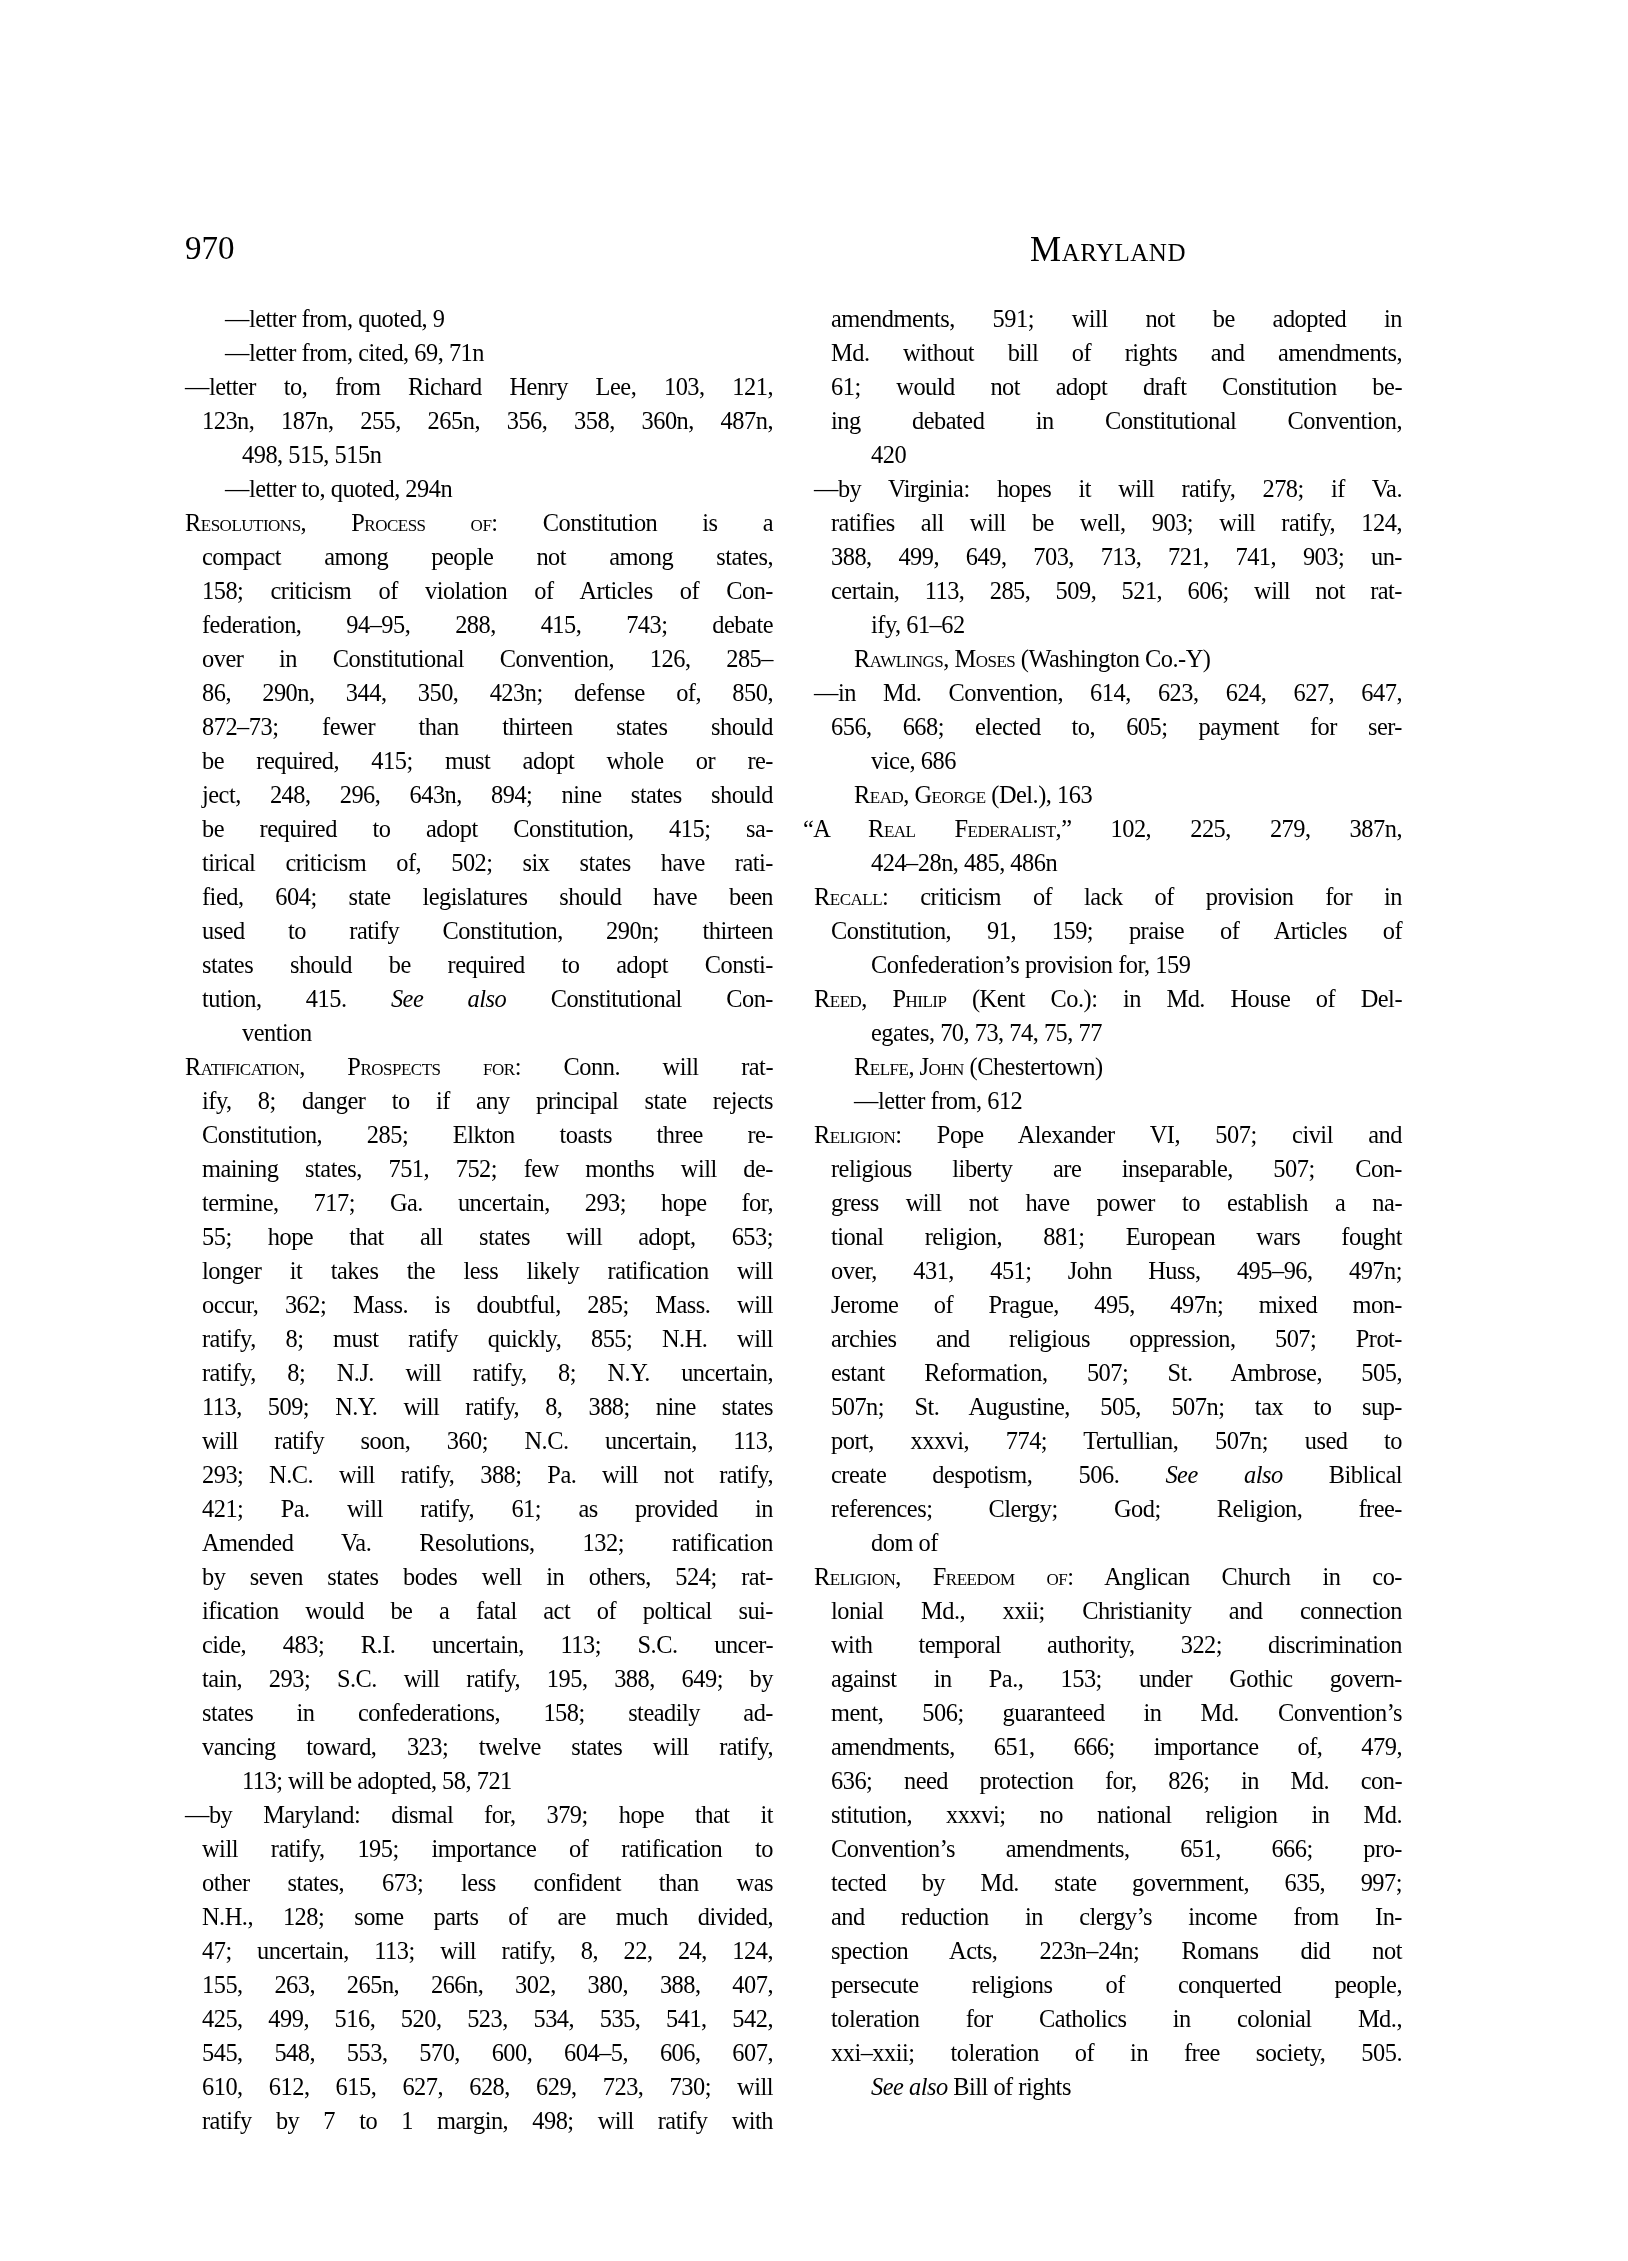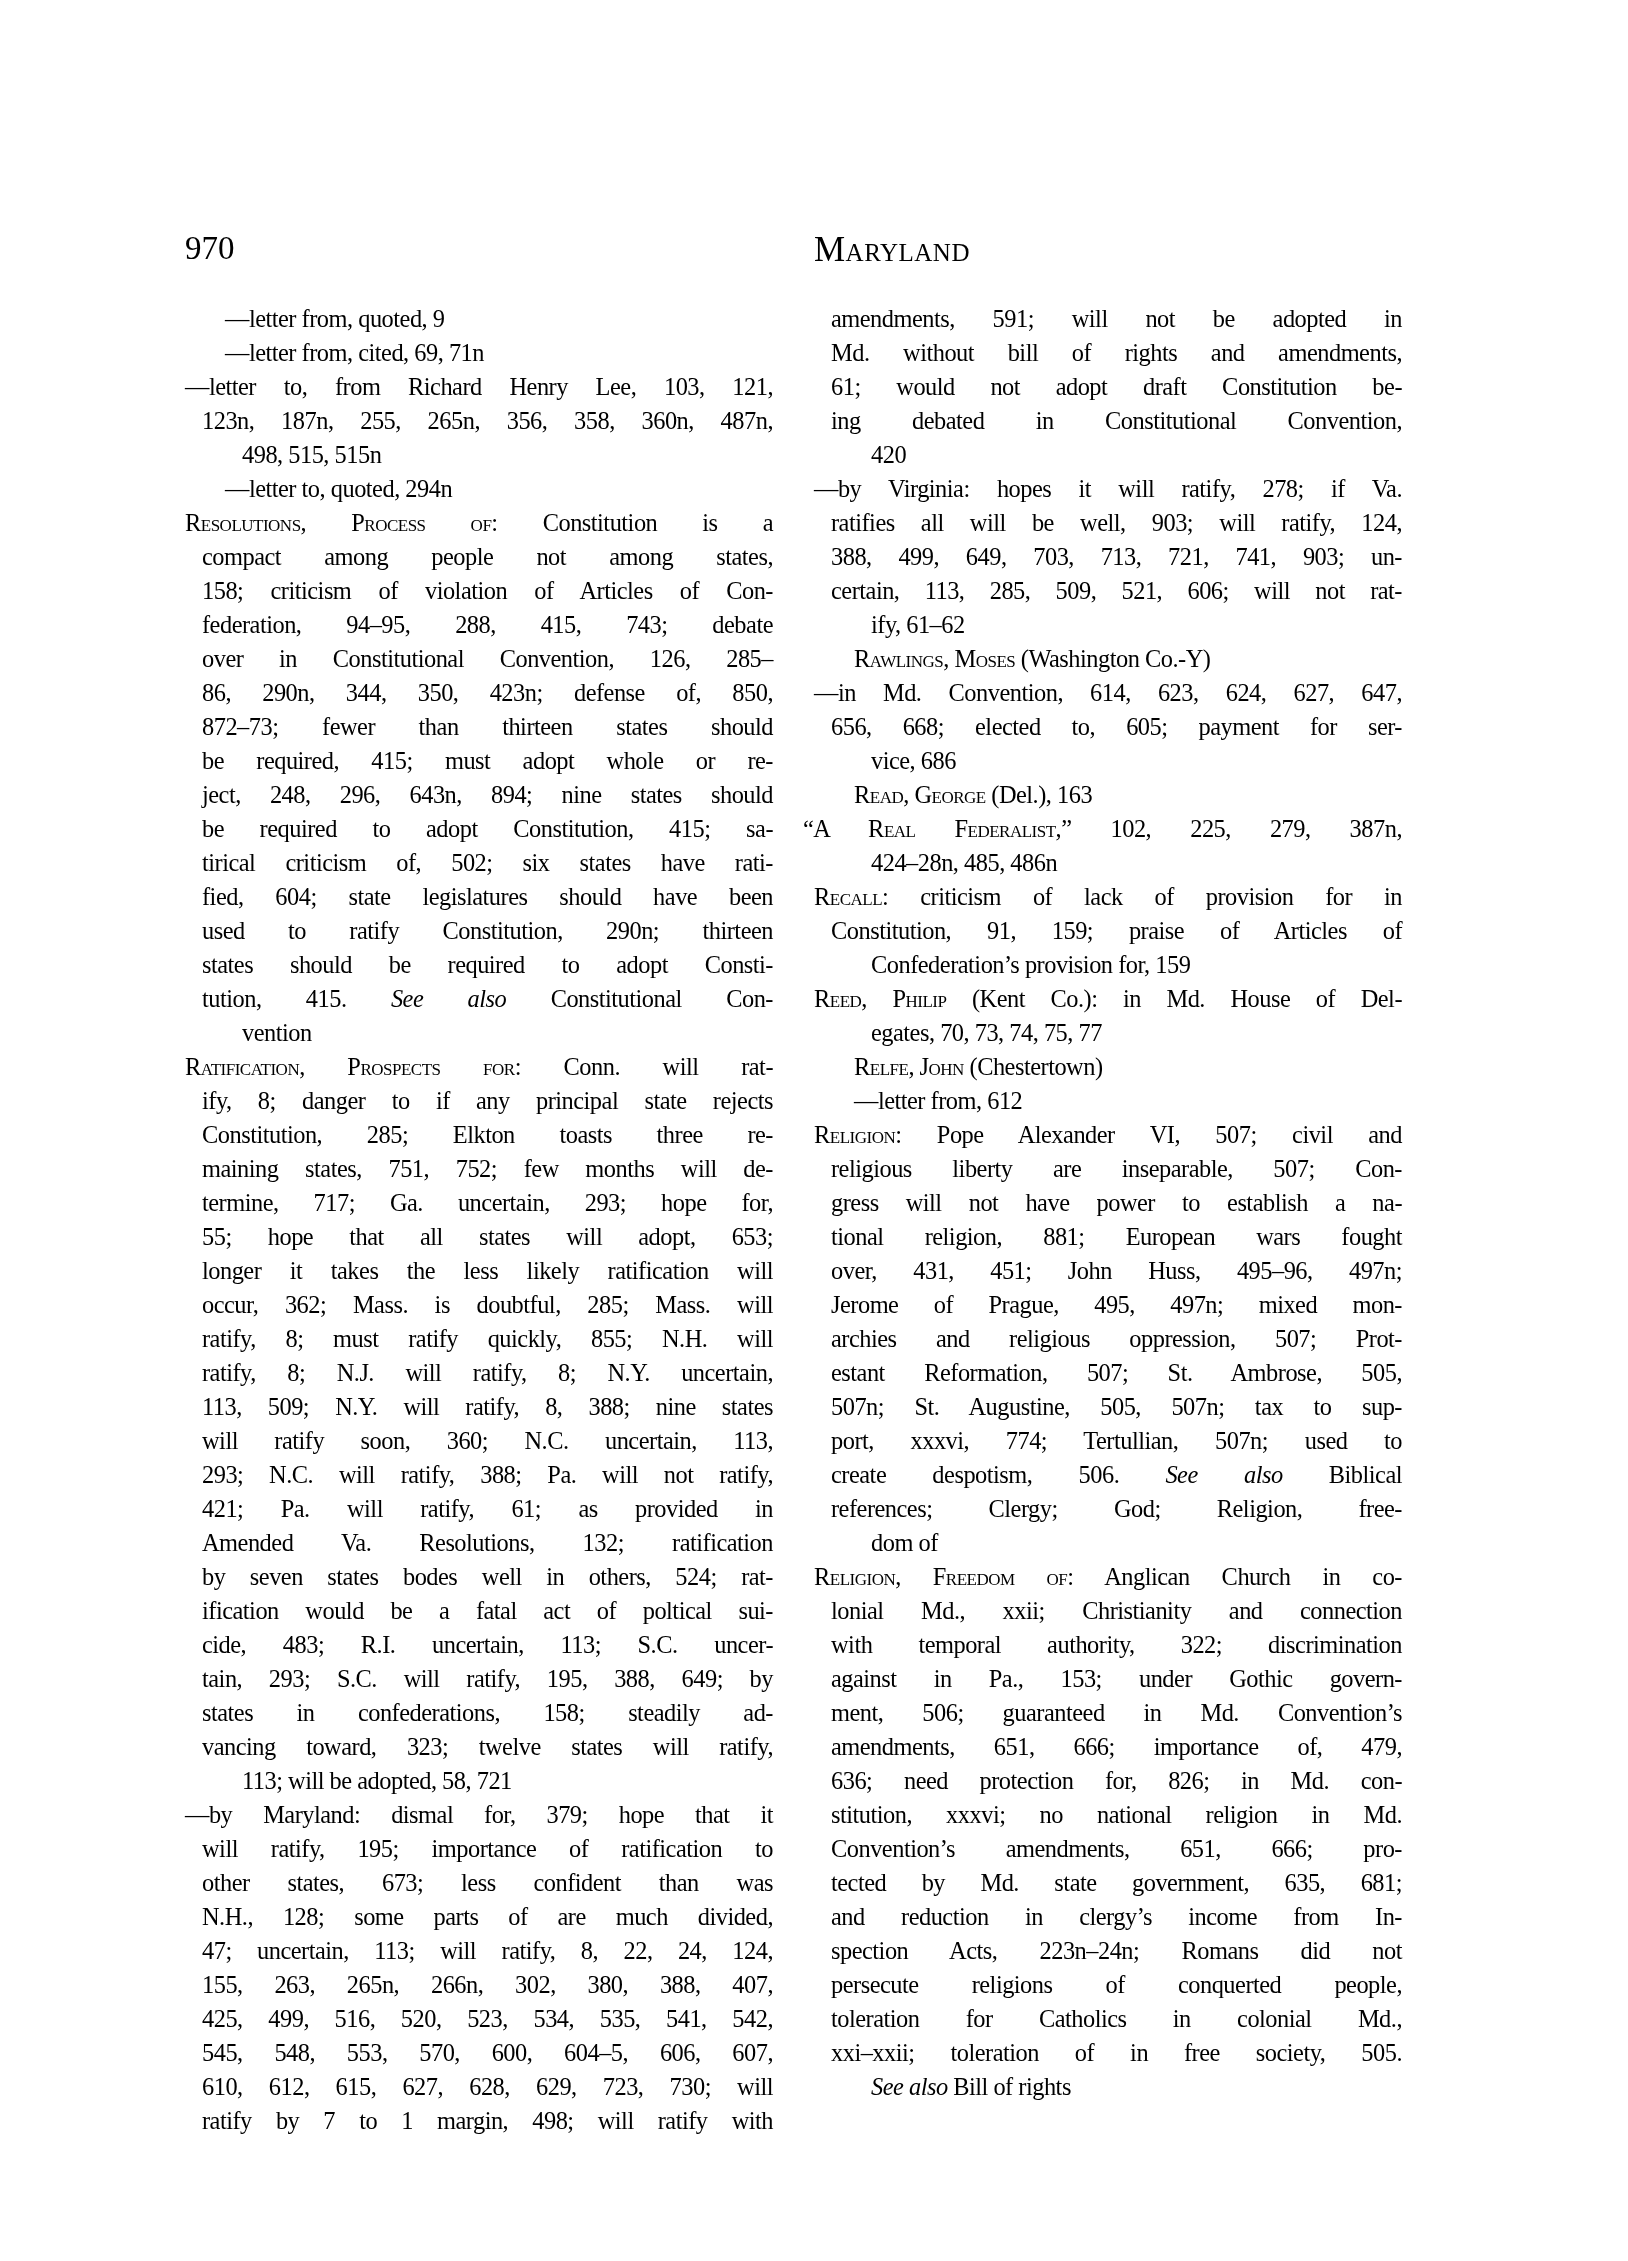--- a/index.html
+++ b/index.html
@@ -24,21 +24,21 @@
     line-height: 1;
   }
   .running-head {
     position: absolute;
     left: 814px;
     width: 588px;
     top: 232px;
     font-size: 35px;
     line-height: 1;
     font-variant: small-caps;
-    text-align: left;
+    text-align: center;
     letter-spacing: 0.5px;
   }
   .index-col {
     position: absolute;
     top: 302px;
     width: 588px;
   }
   #col-left  { left: 185px; }
   #col-right { left: 814px; }
   .line {
@@ -157,21 +157,21 @@
       <div class="line cont end"><span class="seg-n">dom of</span></div>
       <div class="line"><span class="seg-sc">Religion, Freedom of</span><span class="seg-n">: Anglican Church in co-</span></div>
       <div class="line cont"><span class="seg-n">lonial Md., xxii; Christianity and connection</span></div>
       <div class="line cont"><span class="seg-n">with temporal authority, 322; discrimination</span></div>
       <div class="line cont"><span class="seg-n">against in Pa., 153; under Gothic govern-</span></div>
       <div class="line cont"><span class="seg-n">ment, 506; guaranteed in Md. Convention’s</span></div>
       <div class="line cont"><span class="seg-n">amendments, 651, 666; importance of, 479,</span></div>
       <div class="line cont"><span class="seg-n">636; need protection for, 826; in Md. con-</span></div>
       <div class="line cont"><span class="seg-n">stitution, xxxvi; no national religion in Md.</span></div>
       <div class="line cont"><span class="seg-n">Convention’s amendments, 651, 666; pro-</span></div>
-      <div class="line cont"><span class="seg-n">tected by Md. state government, 635, 681;</span></div>
+      <div class="line cont"><span class="seg-n">tected by Md. state government, 635, 997;</span></div>
       <div class="line cont"><span class="seg-n">and reduction in clergy’s income from In-</span></div>
       <div class="line cont"><span class="seg-n">spection Acts, 223n–24n; Romans did not</span></div>
       <div class="line cont"><span class="seg-n">persecute religions of conquerted people,</span></div>
       <div class="line cont"><span class="seg-n">toleration for Catholics in colonial Md.,</span></div>
       <div class="line cont"><span class="seg-n">xxi–xxii; toleration of in free society, 505.</span></div>
       <div class="line cont end"><span class="seg-i">See also</span><span class="seg-n"> Bill of rights</span></div>
     </div>
 </div>
 
 

